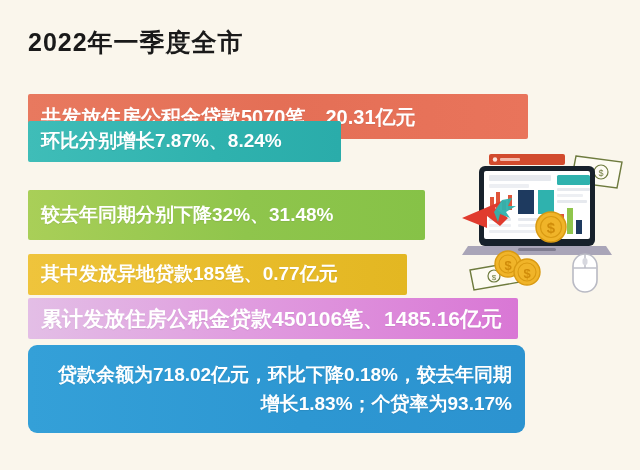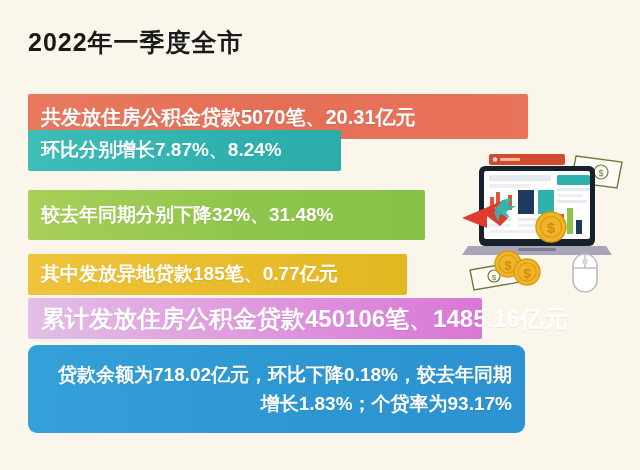--- a/index.html
+++ b/index.html
@@ -55,21 +55,21 @@
   
   .bar-1 {
     top: 16px;
     height: 45px;
     width: 500px;
     font-size: 20px;
     background: linear-gradient(90deg, #E8795F 0%, #E46F56 50%, #E9745B 100%);
   }
   
   .bar-2 {
-    top: 52px;
+    top: 43px;
     height: 41px;
     width: 313px;
     font-size: 19px;
     background: linear-gradient(90deg, #3FBDB8 0%, #2FB2AE 60%, #2AACAA 100%);
   }
   
   .bar-3 {
     top: 112px;
     height: 50px;
     width: 397px;
@@ -82,22 +82,22 @@
     height: 41px;
     width: 379px;
     font-size: 19px;
     background: linear-gradient(90deg, #EFC43C 0%, #E8BC2B 55%, #E3B722 100%);
     margin-top: 10px;
   }
   
   .bar-5 {
     top: 220px;
     height: 41px;
-    width: 454px;
-    font-size: 24px;
+    width: 490px;
+    font-size: 21px;
     background: linear-gradient(90deg, #E3BEE6 0%, #E09CDF 45%, #D977D5 100%);
   }
   
   .bar-6 {
     top: 267px;
     height: 88px;
     width: 497px;
     font-size: 19px;
     align-items: center;
     border-radius: 9px;

